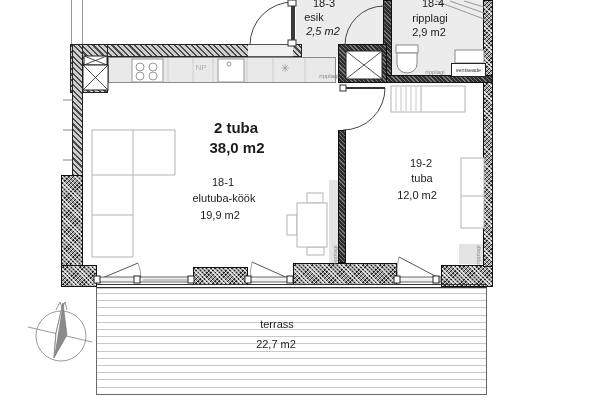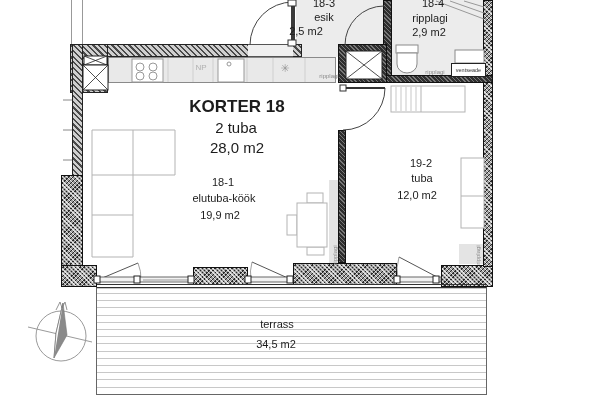--- a/index.html
+++ b/index.html
@@ -17,21 +17,21 @@
   .darkwall{background-color:#2e2e2e;
          background-image:repeating-linear-gradient(45deg,rgba(255,255,255,.35) 0 1px,transparent 1px 3px);
          border:1px solid #111;box-sizing:border-box;}
   .floor{background:#ececec;}
   .counter{background:#e9e9e9;border:1px solid #8a8a8a;box-sizing:border-box;}
   .opening{background:#f0f0f0;border-top:1px solid #555;border-bottom:1px solid #555;box-sizing:border-box;}
   .grayblock{background:#e4e4e4;}
   
   .lbl{position:absolute;color:#1c1c1c;white-space:nowrap;transform:translateX(-50%);line-height:1.1;}
   .big{font-weight:bold;font-size:17px;}
-  .med{font-weight:normal;font-size:15px;}
+  .med{font-weight:bold;font-size:15px;}
   .room{font-size:11px;}
   .tiny{font-size:6px;color:#8a8a8a;}
   .vtiny{position:absolute;font-size:6px;color:#8a8a8a;white-space:nowrap;
          transform:translate(-50%,-50%) rotate(-90deg);}
   .ventbox{position:absolute;left:451px;top:63px;width:35px;height:14px;background:#fff;
            border:1px solid #222;box-sizing:border-box;text-align:center;
            font-size:5.5px;color:#333;line-height:12px;}
   svg{position:absolute;left:0;top:0;}
   
   #terrace{left:96px;top:287px;width:391px;height:108px;
@@ -163,42 +163,41 @@
 
     <g>
       <circle cx="61" cy="336" r="25" fill="none" stroke="#9a9a9a" stroke-width="1"></circle>
       <line x1="28" y1="327" x2="92" y2="342" stroke="#9a9a9a" stroke-width="1"></line>
       <path d="M63,303 L67,335 L54,358 L56,333 Z" fill="#8a8a8a" stroke="#777" stroke-width="0.6"></path>
       <path d="M63,303 L56,333 L54,358" fill="#fff" stroke="#777" stroke-width="0.8"></path>
       <path d="M56,310 L60,302 L62,308 L65,302 L67,310" fill="none" stroke="#777" stroke-width="0.8"></path>
     </g>
   </svg>
 
-  <div class="lbl big" style="left:237px;top:98px;">KORTER 18</div>
   <div class="lbl med" style="left:236px;top:120px;">2 tuba</div>
-  <div class="lbl med" style="left:237px;top:140px;">28,0 m2</div>
+  <div class="lbl med" style="left:237px;top:140px;">38,0 m2</div>
 
   <div class="lbl room" style="left:223px;top:176px;text-align:right;">18-1</div>
   <div class="lbl room" style="left:224px;top:192px;">elutuba-köök</div>
   <div class="lbl room" style="left:220px;top:209px;">19,9 m2</div>
 
   <div class="lbl room" style="left:421px;top:157px;">19-2</div>
   <div class="lbl room" style="left:422px;top:172px;">tuba</div>
   <div class="lbl room" style="left:417px;top:189px;">12,0 m2</div>
 
   <div class="lbl room" style="left:324px;top:-3px;">18-3</div>
-  <div class="lbl room" style="left:324px;top:11px;">esik</div>
-  <div class="lbl room" style="left:306px;top:25px;">2,5 m2</div>
+  <div class="lbl room" style="left:314px;top:11px;">esik</div>
+  <div class="lbl room" style="left:323px;top:25px;font-style:italic;">2,5 m2</div>
 
   <div class="lbl room" style="left:433px;top:-3px;">18-4</div>
   <div class="lbl room" style="left:430px;top:12px;">ripplagi</div>
   <div class="lbl room" style="left:429px;top:26px;">2,9 m2</div>
 
   <div class="lbl room" style="left:277px;top:318px;">terrass</div>
-  <div class="lbl room" style="left:276px;top:338px;">34,5 m2</div>
+  <div class="lbl room" style="left:276px;top:338px;">22,7 m2</div>
 
   <div class="lbl" style="left:201px;top:64px;font-size:8px;color:#b0b0b0;">NP</div>
   <div class="lbl" style="left:285px;top:62px;font-size:11px;color:#999;">✳</div>
 
   <div class="lbl tiny" style="left:329px;top:73px;">ripplagi</div>
   <div class="lbl tiny" style="left:435px;top:69px;">ripplagi</div>
   <div class="vtiny" style="left:335px;top:255px;">ripplagi</div>
   <div class="vtiny" style="left:478px;top:255px;">ripplagi</div>
 
   <div class="ventbox">ventseade</div>

